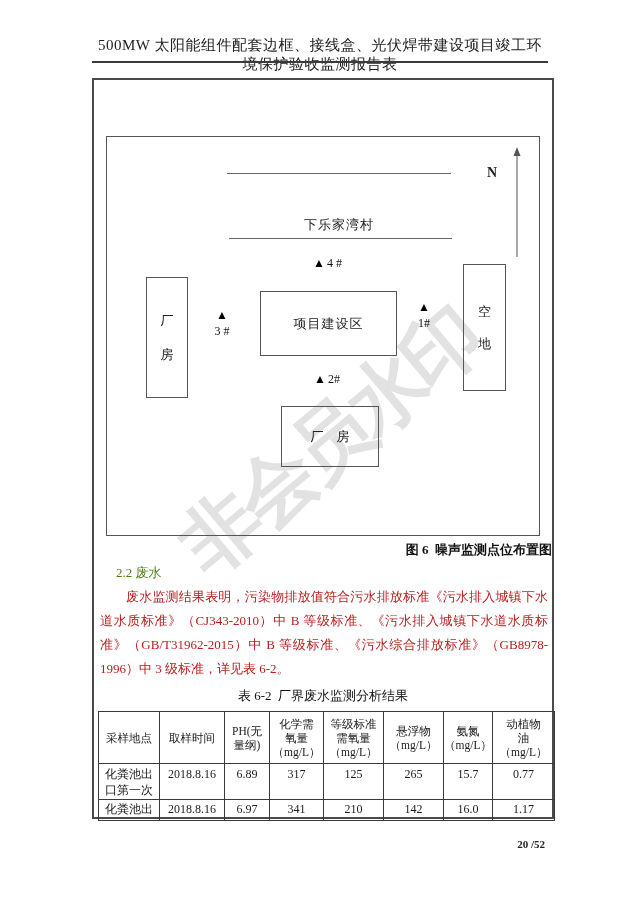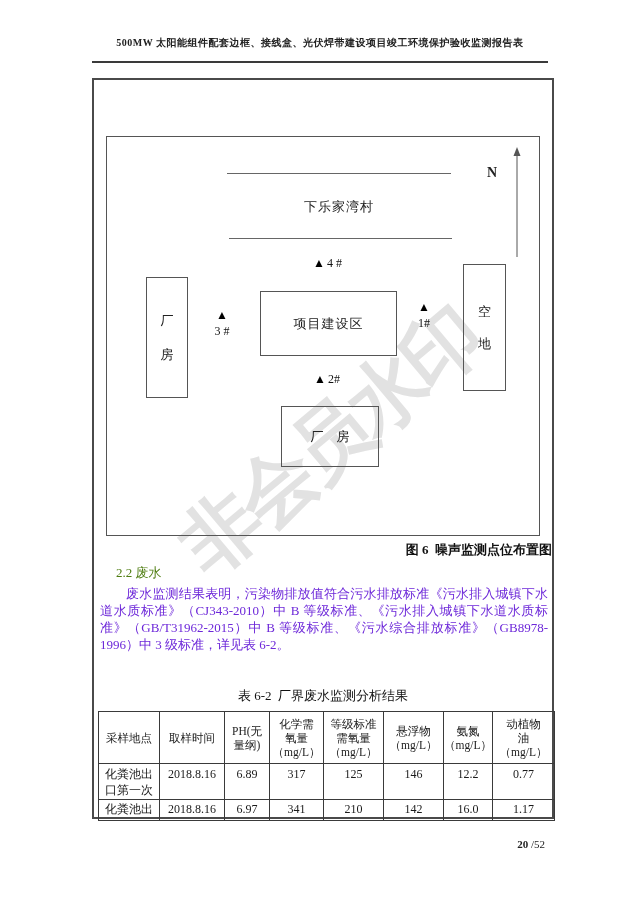--- a/index.html
+++ b/index.html
@@ -26,22 +26,22 @@
     z-index: 0;
     white-space: nowrap;
     user-select: none;
   }
 
   .content-layer { position: absolute; inset: 0; z-index: 1; }
 
   
   .doc-header {
     position: absolute; left: 92px; top: 36px; width: 456px;
-    text-align: center; font-size: 10px; color: #222;
-    letter-spacing: 0.5px; font-weight: 700;
+    text-align: center; font-size: 15px; color: #222;
+    letter-spacing: 0.5px; font-weight: 400;
   }
   .header-rule {
     position: absolute; left: 92px; top: 61px; width: 456px;
     border-top: 2px solid #3a3a3a;
   }
 
   
   .content-cell {
     position: absolute; left: 92px; top: 78px; width: 462px; height: 741px;
     border: 2px solid #4a4a4a;
@@ -52,21 +52,21 @@
     position: absolute; left: 12px; top: 56px; width: 434px; height: 400px;
     border: 1px solid #555;
   }
   .north-group { position: absolute; left: 380px; top: 10px; width: 40px; height: 115px; }
   .north-label { position: absolute; left: 0px; top: 18px; font-size: 14px; font-weight: 600; color: #222; }
   .north-arrow { position: absolute; right: 4px; top: 0; }
   .village-line { position: absolute; border-top: 1px solid #666; }
   .line-top { left: 120px; top: 36px; width: 224px; }
   .line-bottom { left: 122px; top: 101px; width: 223px; }
   .village-name {
-    position: absolute; left: 120px; top: 61px; width: 224px;
+    position: absolute; left: 120px; top: 79px; width: 224px;
     text-align: center; font-size: 13px; letter-spacing: 1px; color: #222;
   }
   .bldg {
     position: absolute; border: 1px solid #555;
     display: flex; align-items: center; justify-content: center;
     font-size: 13px; color: #222;
   }
   .bldg-left { left: 39px; top: 140px; width: 42px; height: 121px; flex-direction: column; gap: 16px; }
   .bldg-right { left: 356px; top: 127px; width: 43px; height: 127px; flex-direction: column; gap: 14px; }
   .bldg-center { left: 153px; top: 154px; width: 137px; height: 65px; letter-spacing: 1px; }
@@ -85,22 +85,22 @@
     text-align: right; font-size: 13px; font-weight: bold; color: #111;
     white-space: pre-wrap;
   }
 
   .section-heading {
     position: absolute; left: 22px; top: 484px;
     font-size: 13px; color: #4d7c0f;
   }
   .body-paragraph {
     position: absolute; left: 6px; top: 505px; width: 448px;
-    font-size: 13px; line-height: 17px; text-align: justify;
-    text-indent: 2em; color: #6d28d9;
+    font-size: 13px; line-height: 24px; text-align: justify;
+    text-indent: 2em; color: #b91c1c;
   }
   .table-caption {
     position: absolute; left: 0; top: 607px; width: 100%;
     text-align: center; font-size: 13px; font-weight: normal; color: #111;
     white-space: pre-wrap;
   }
 
   
   .data-table {
     position: absolute; left: 4px; top: 631px;
@@ -114,21 +114,21 @@
   }
   .data-table th { font-size: 11.5px; line-height: 14px; white-space: pre-line; height: 52px; }
   .data-table .r1 td { font-size: 12px; line-height: 16px; white-space: pre-line; height: 33px; vertical-align: top; padding-top: 2px; }
   .data-table .r2 td { font-size: 12px; line-height: 16px; height: 21px; vertical-align: top; padding-top: 1px; }
 
   
   .page-footer {
     position: absolute; right: 95px; top: 838px;
     font-size: 11px; font-weight: bold; color: #222;
   }
-  .page-footer .total { font-weight: 400; }
+  .page-footer .total { font-weight: 700; }
 </style>
 </head>
 <body>
 
 <div class="page">
 
   <div class="watermark">非会员水印</div>
 
   <div class="content-layer">
 
@@ -226,22 +226,22 @@
 油
 （mg/L）</th>
         </tr>
         <tr class="r1">
           <td>化粪池出
 口第一次</td>
           <td>2018.8.16</td>
           <td>6.89</td>
           <td>317</td>
           <td>125</td>
-          <td>146</td>
-          <td>12.2</td>
+          <td>265</td>
+          <td>15.7</td>
           <td>0.77</td>
         </tr>
         <tr class="r2">
           <td>化粪池出</td>
           <td>2018.8.16</td>
           <td>6.97</td>
           <td>341</td>
           <td>210</td>
           <td>142</td>
           <td>16.0</td>

